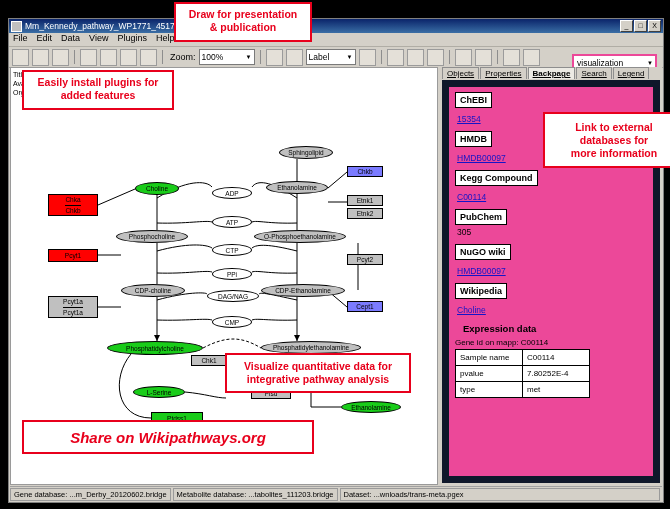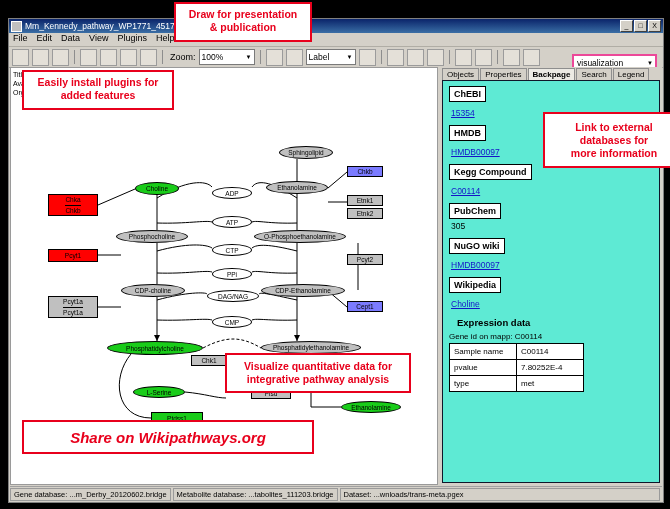--- a/index.html
+++ b/index.html
@@ -39,24 +39,24 @@
   .red{background:#ff0000;}
   .blue{background:#7b7bff;}
   .white{background:#ffffff;}
   .grey{background:#c0c0c0;}
   .split{display:flex;padding:0;}
   .split .h{flex:1;display:flex;align-items:center;justify-content:center;font-size:6.5px;}
   svg.edges{position:absolute;left:0;top:0;width:428px;height:434px;}
 
   
   .rightpane{position:absolute;right:0;top:0;width:222px;bottom:0;background:#d4d0c8;}
-  .tabs{display:flex;height:13px;font-size:8px;align-items:flex-end;padding-left:2px;}
+  .tabs{display:flex;height:13px;font-size:8px;align-items:flex-start;padding-left:2px;text-decoration:underline;}
   .tab{background:#d4d0c8;border:1px solid #8e8e8e;border-bottom:none;padding:1px 4px;margin-right:1px;}
   .tab.active{background:#eceae4;font-weight:bold;position:relative;top:0;}
-  .rpanel{position:absolute;left:2px;right:2px;top:13px;bottom:2px;background:#5eead4;border:1px solid #0f172a;overflow:hidden;}
+  .rpanel{position:absolute;left:2px;right:2px;top:13px;bottom:2px;background:#ec4899;border:7px solid #0f172a;overflow:hidden;}
   .section-title{background:#fff;border:1px solid #000;font-size:9px;font-weight:bold;padding:2px 4px;margin:5px 6px 2px 6px;display:inline-block;}
   .lnk{color:#1414c8;text-decoration:underline;font-size:8.5px;margin:4px 6px 2px 8px;display:block;}
   .plain{font-size:8.5px;margin:0 6px 2px 8px;display:block;color:#000;}
   .exprhdr{font-size:9.5px;font-weight:bold;margin:8px 6px 3px 14px;}
   .geneid{font-size:8px;margin:4px 6px 2px 6px;}
   table.exp{border-collapse:collapse;margin:2px 6px;font-size:8px;}
   table.exp td{border:1px solid #000;padding:1px 4px;background:#fff;height:13px;}
   table.exp td.k{width:58px;}
   table.exp td.v{width:58px;}
 

